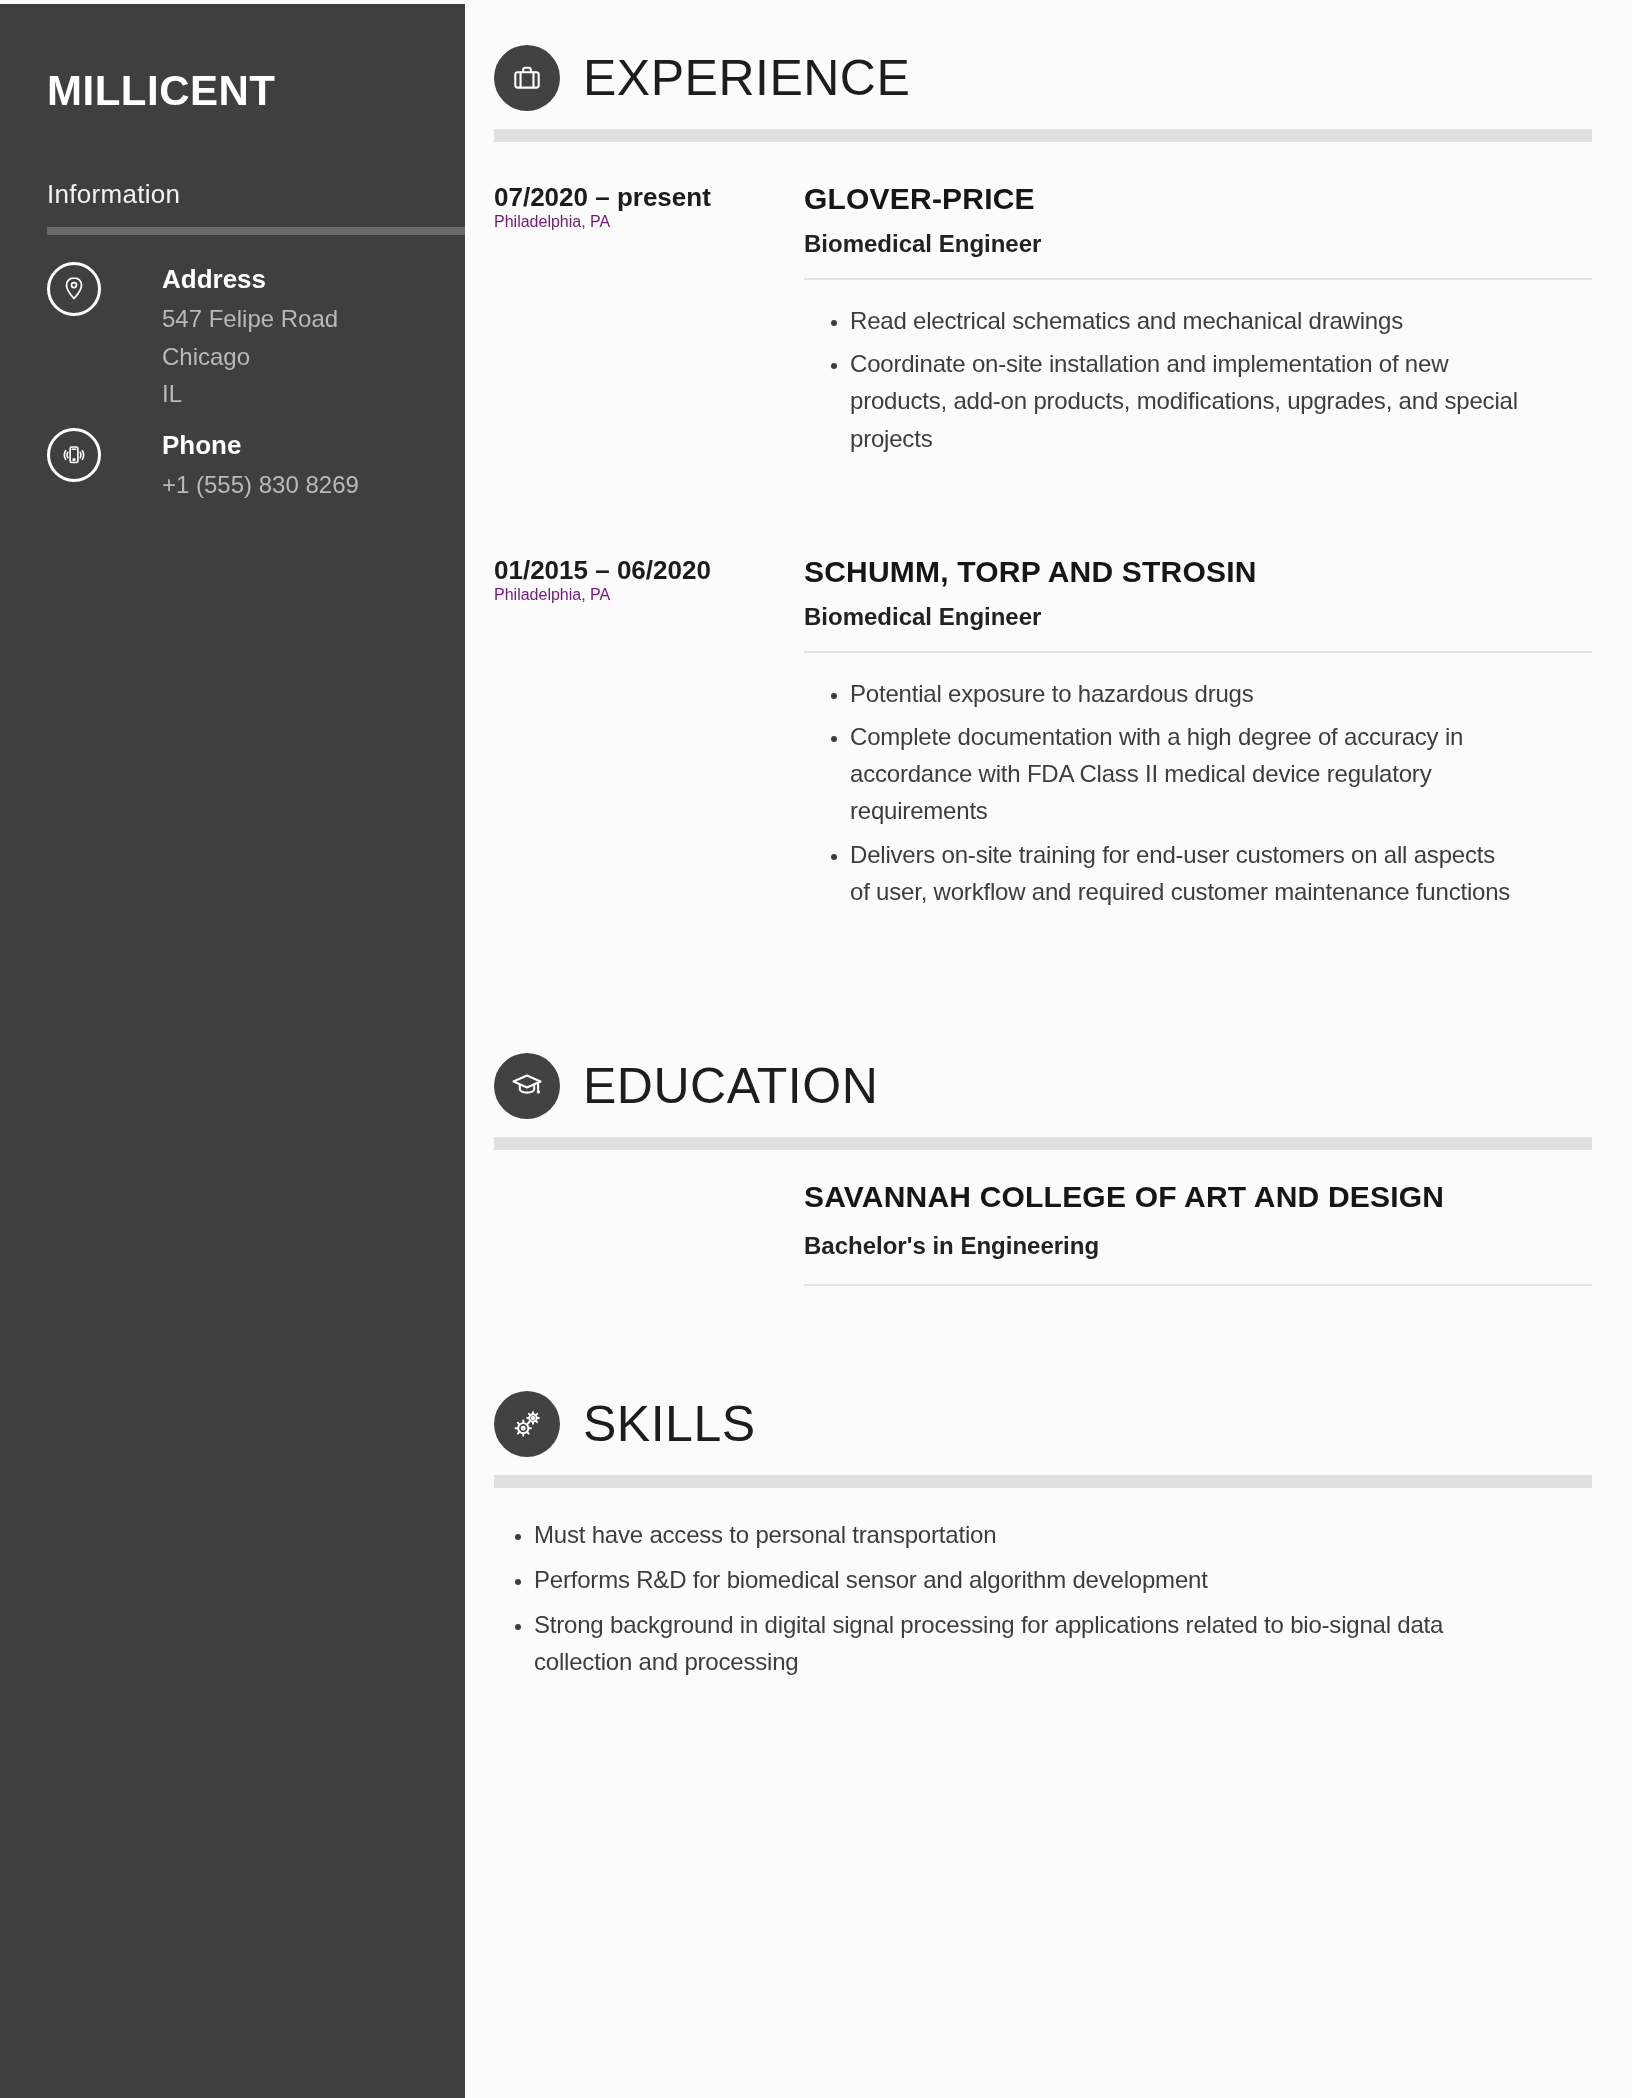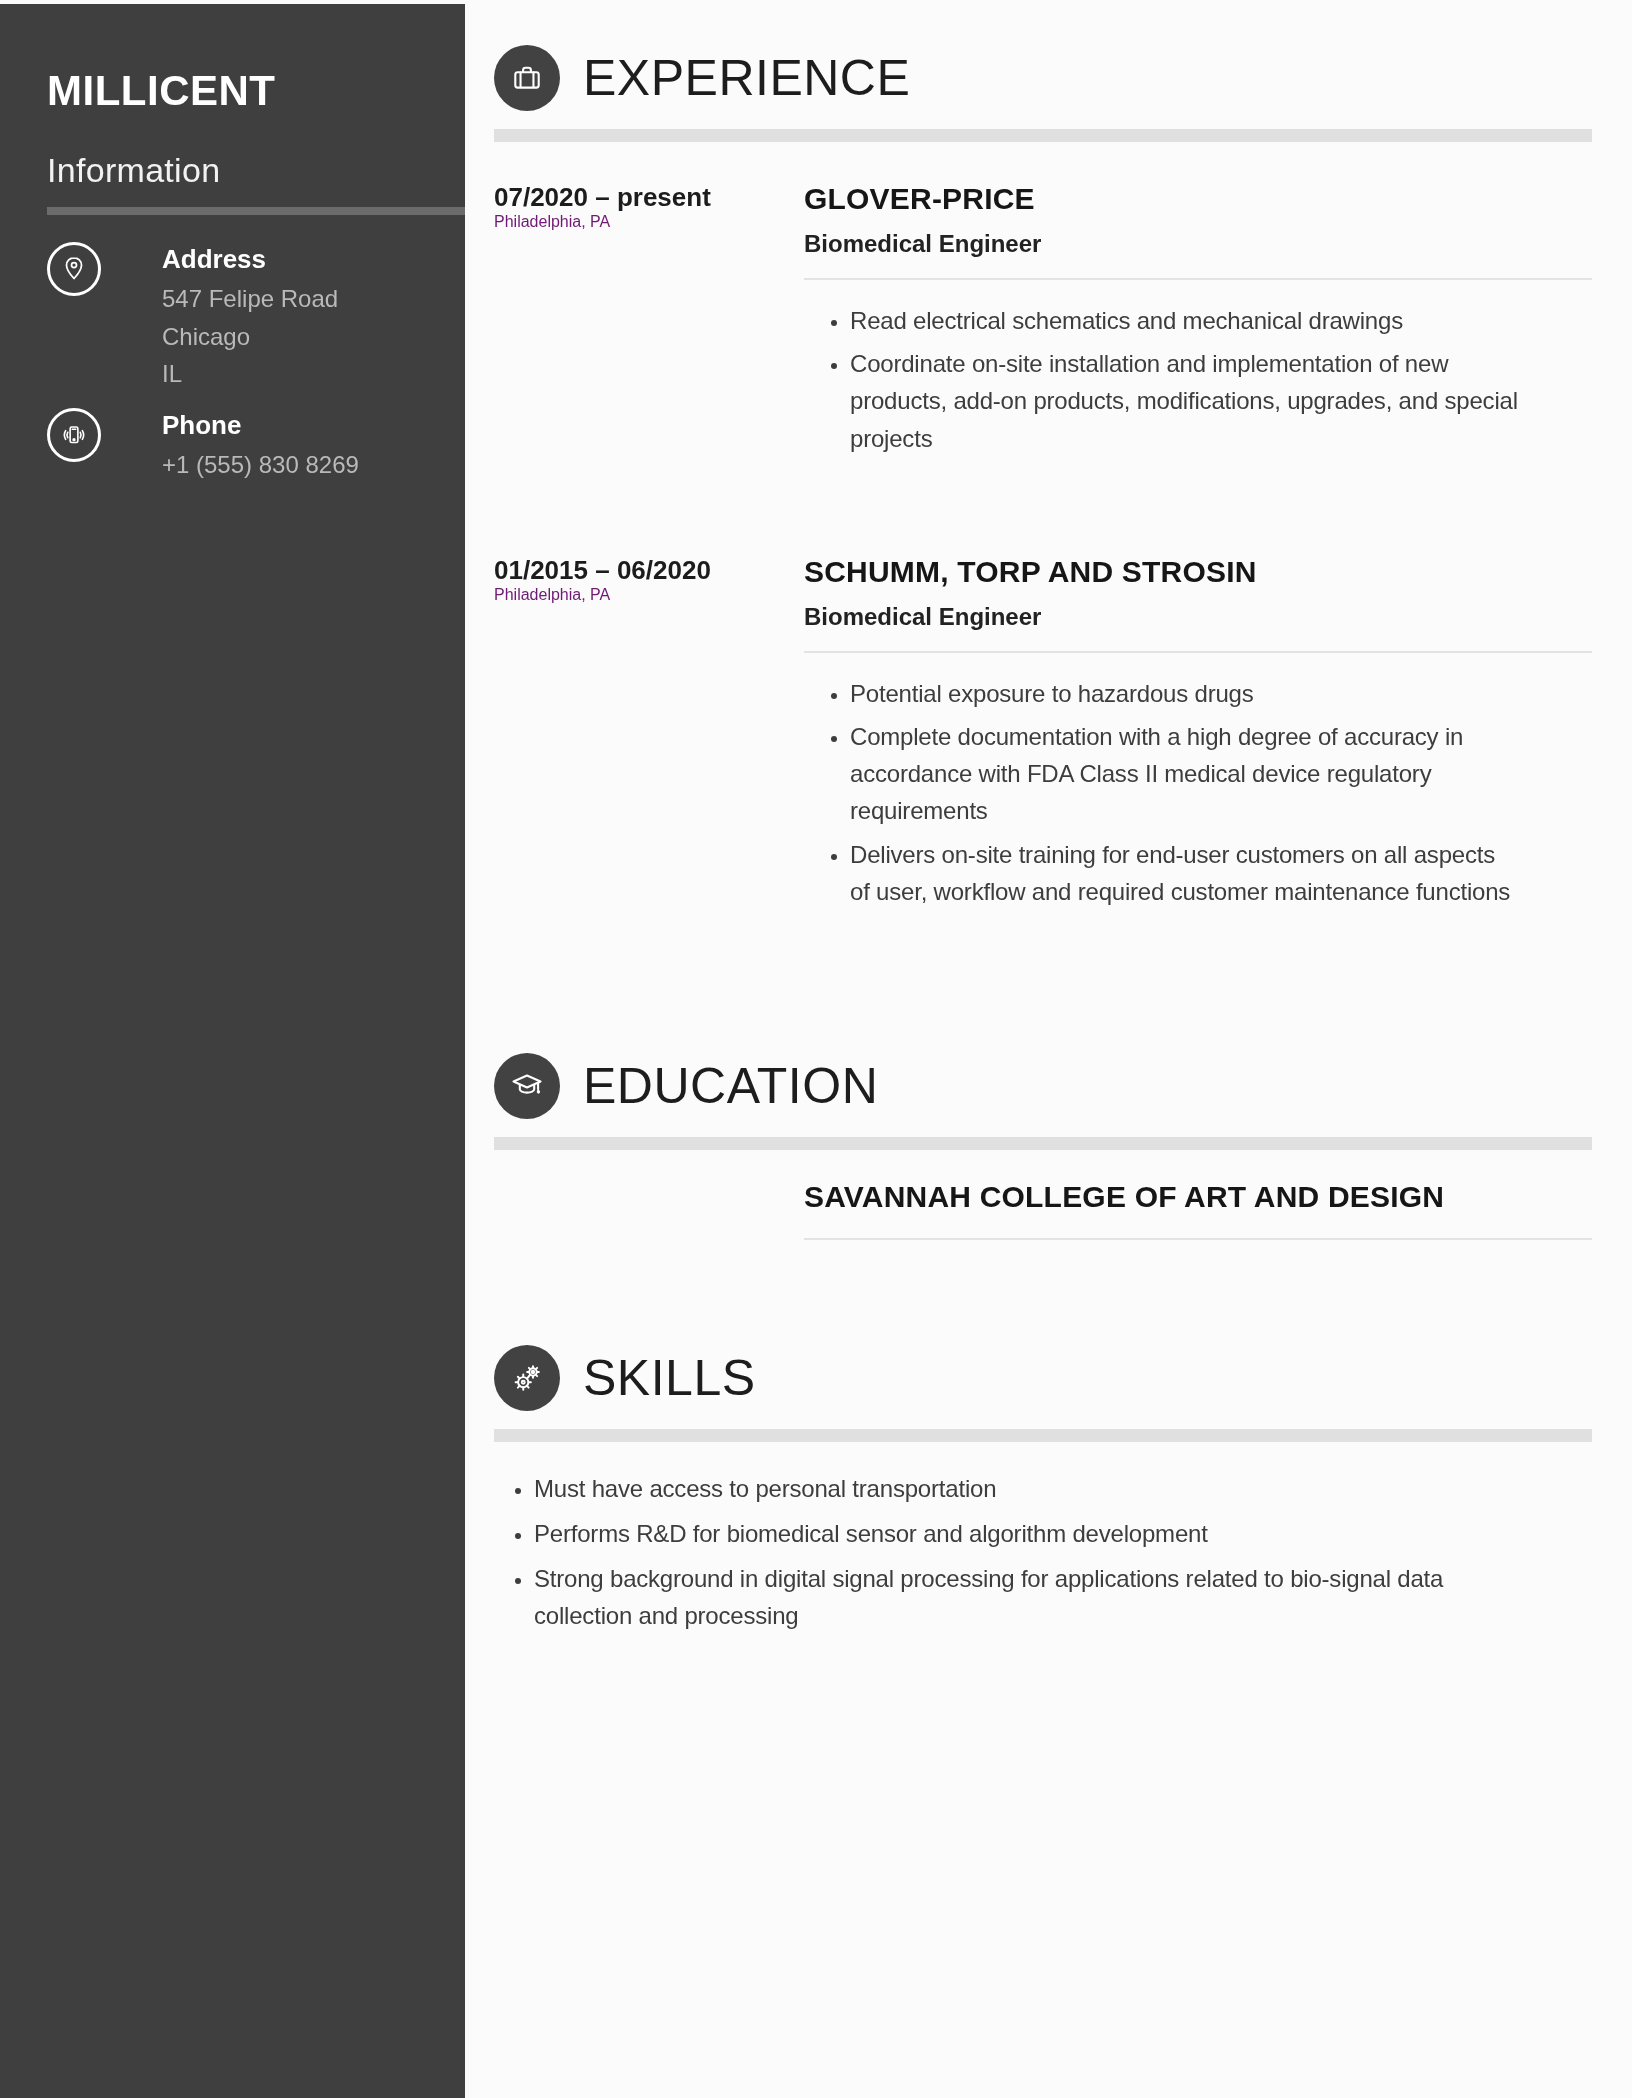--- a/index.html
+++ b/index.html
@@ -16,21 +16,21 @@
   }
   *{margin:0;padding:0;box-sizing:border-box;}
   html,body{background:#ffffff;}
   body{font-family:"Liberation Sans", sans-serif;}
   .page{position:relative;width:1632px;height:2098px;background:var(--page-bg);overflow:hidden;}
 
   
   .sidebar{position:absolute;left:0;top:4px;width:465px;height:2098px;background:var(--sidebar-bg);padding:62px 0 0 47px;}
   .name{color:var(--white);font-size:42px;font-weight:700;line-height:1.17;letter-spacing:0.5px;}
   .name span{display:block;}
-  .info-title{margin-top:36px;color:#f2f2f2;font-size:34px;font-weight:300;letter-spacing:0.3px;}
+  .info-title{margin-top:64px;color:#f2f2f2;font-size:26px;font-weight:300;letter-spacing:0.3px;}
   .info-divider{margin-top:17px;height:8px;background:var(--sidebar-divider);width:418px;}
   .info-item{display:flex;margin-top:27px;gap:28px;}
   .info-item + .info-item{margin-top:16px;}
   .icon-ring{flex:0 0 auto;width:54px;height:54px;border:3px solid var(--white);border-radius:50%;display:flex;align-items:center;justify-content:center;}
   .icon-ring svg{width:30px;height:30px;}
   .info-text{margin-left:33px;padding-top:2px;}
   .info-label{color:var(--white);font-size:26px;font-weight:700;}
   .info-line{color:var(--sidebar-muted);font-size:24px;line-height:1.48;margin-top:6px;}
   .info-line + .info-line{margin-top:2px;}
 
@@ -171,20 +171,21 @@
             <path d="M19.4 10v4.2"></path>
             <path d="M19.4 15.2c-.3.5-.3.9 0 1.1.3.2.6 0 .6-.5 0-.3-.3-.5-.6-.6z" fill="#ffffff"></path>
           </svg>
         </span>
         <h2 class="sec-title">EDUCATION</h2>
       </header>
       <div class="sec-bar"></div>
 
       <div class="edu-entry">
         <h3 class="company">SAVANNAH COLLEGE OF ART AND DESIGN</h3>
+        <h4 class="degree">Bachelor's in Engineering</h4>
         <div class="thin-divider"></div>
       </div>
     </section>
 
     <section class="section-skills">
       <header class="sec-head">
         <span class="sec-icon">
           <svg viewBox="0 0 24 24" fill="none" stroke="#ffffff" stroke-width="1.3" stroke-linecap="round">
             <circle cx="9.5" cy="14.8" r="3.4"></circle>
             <circle cx="9.5" cy="14.8" r="1"></circle>

